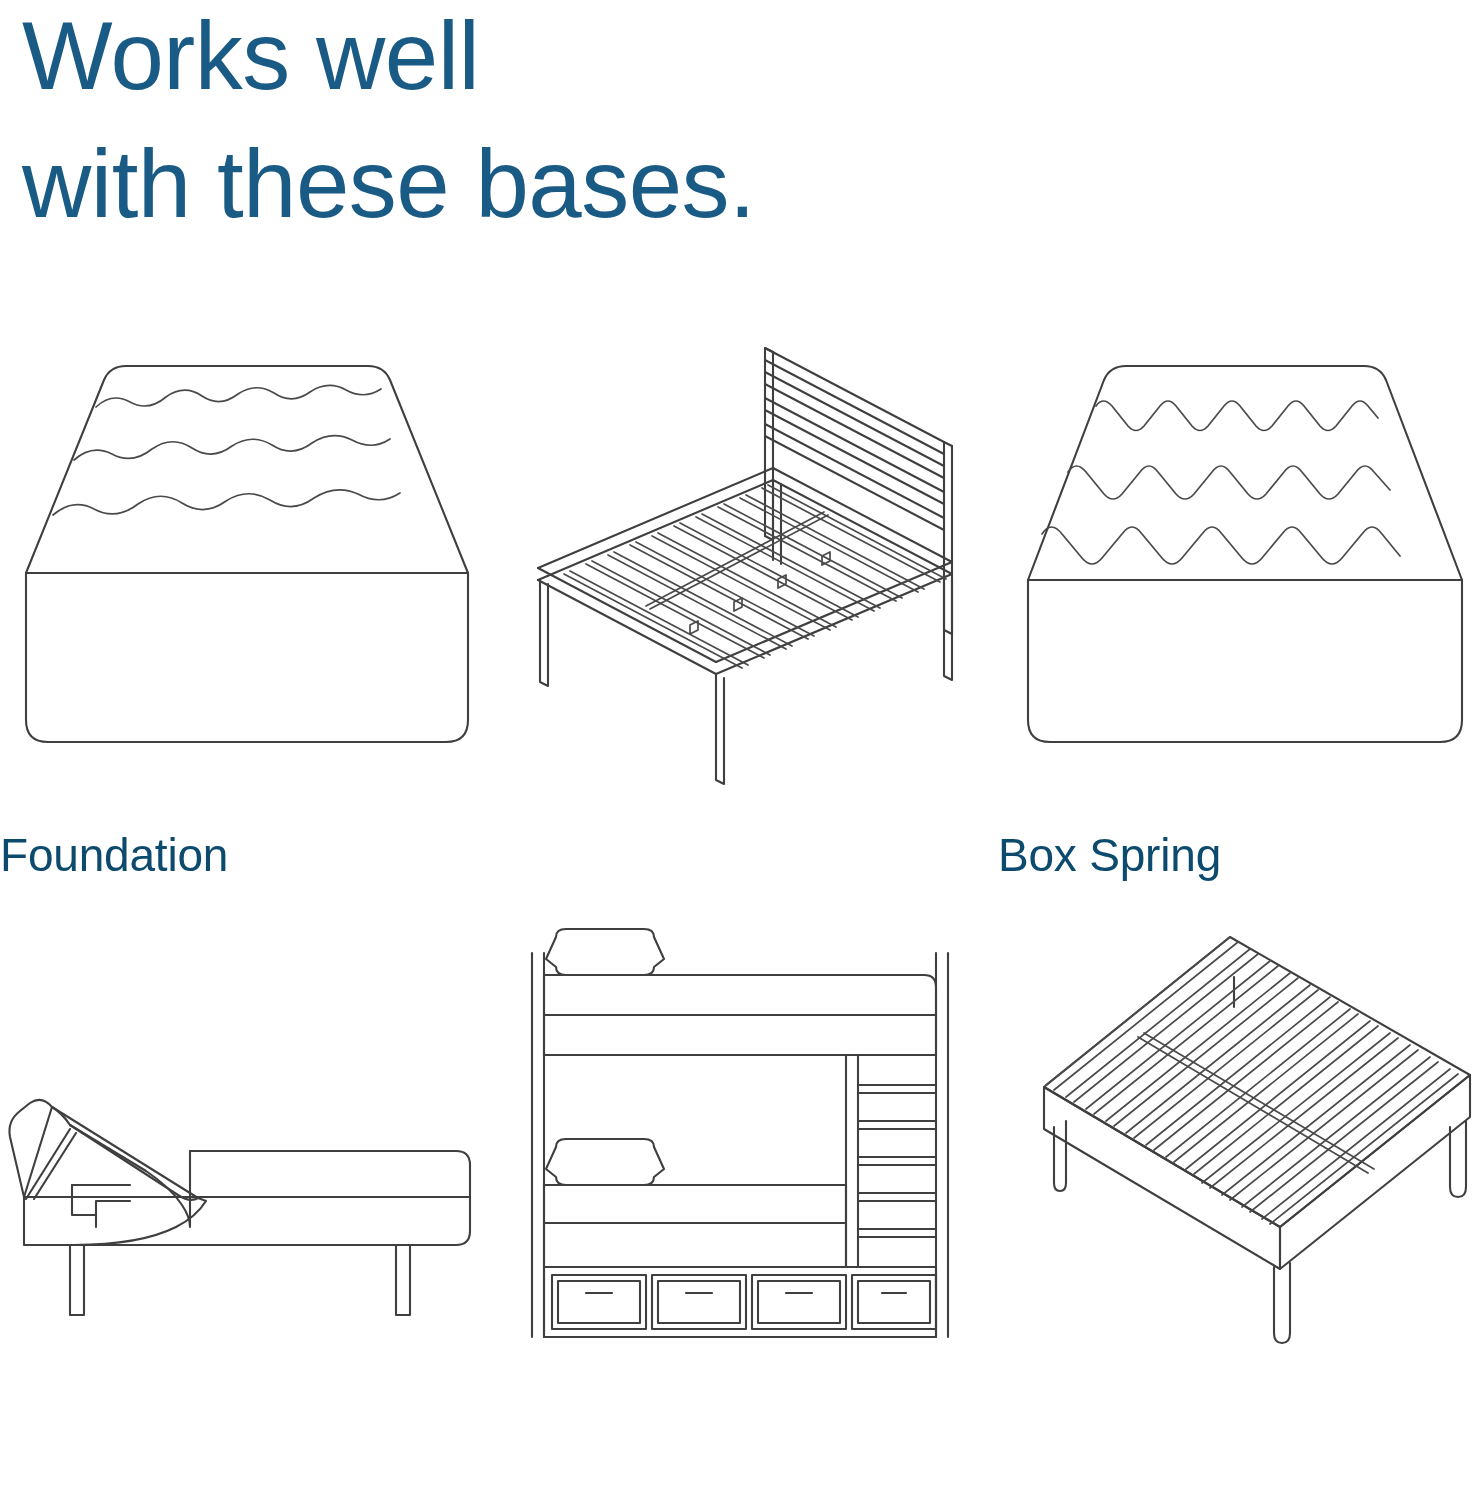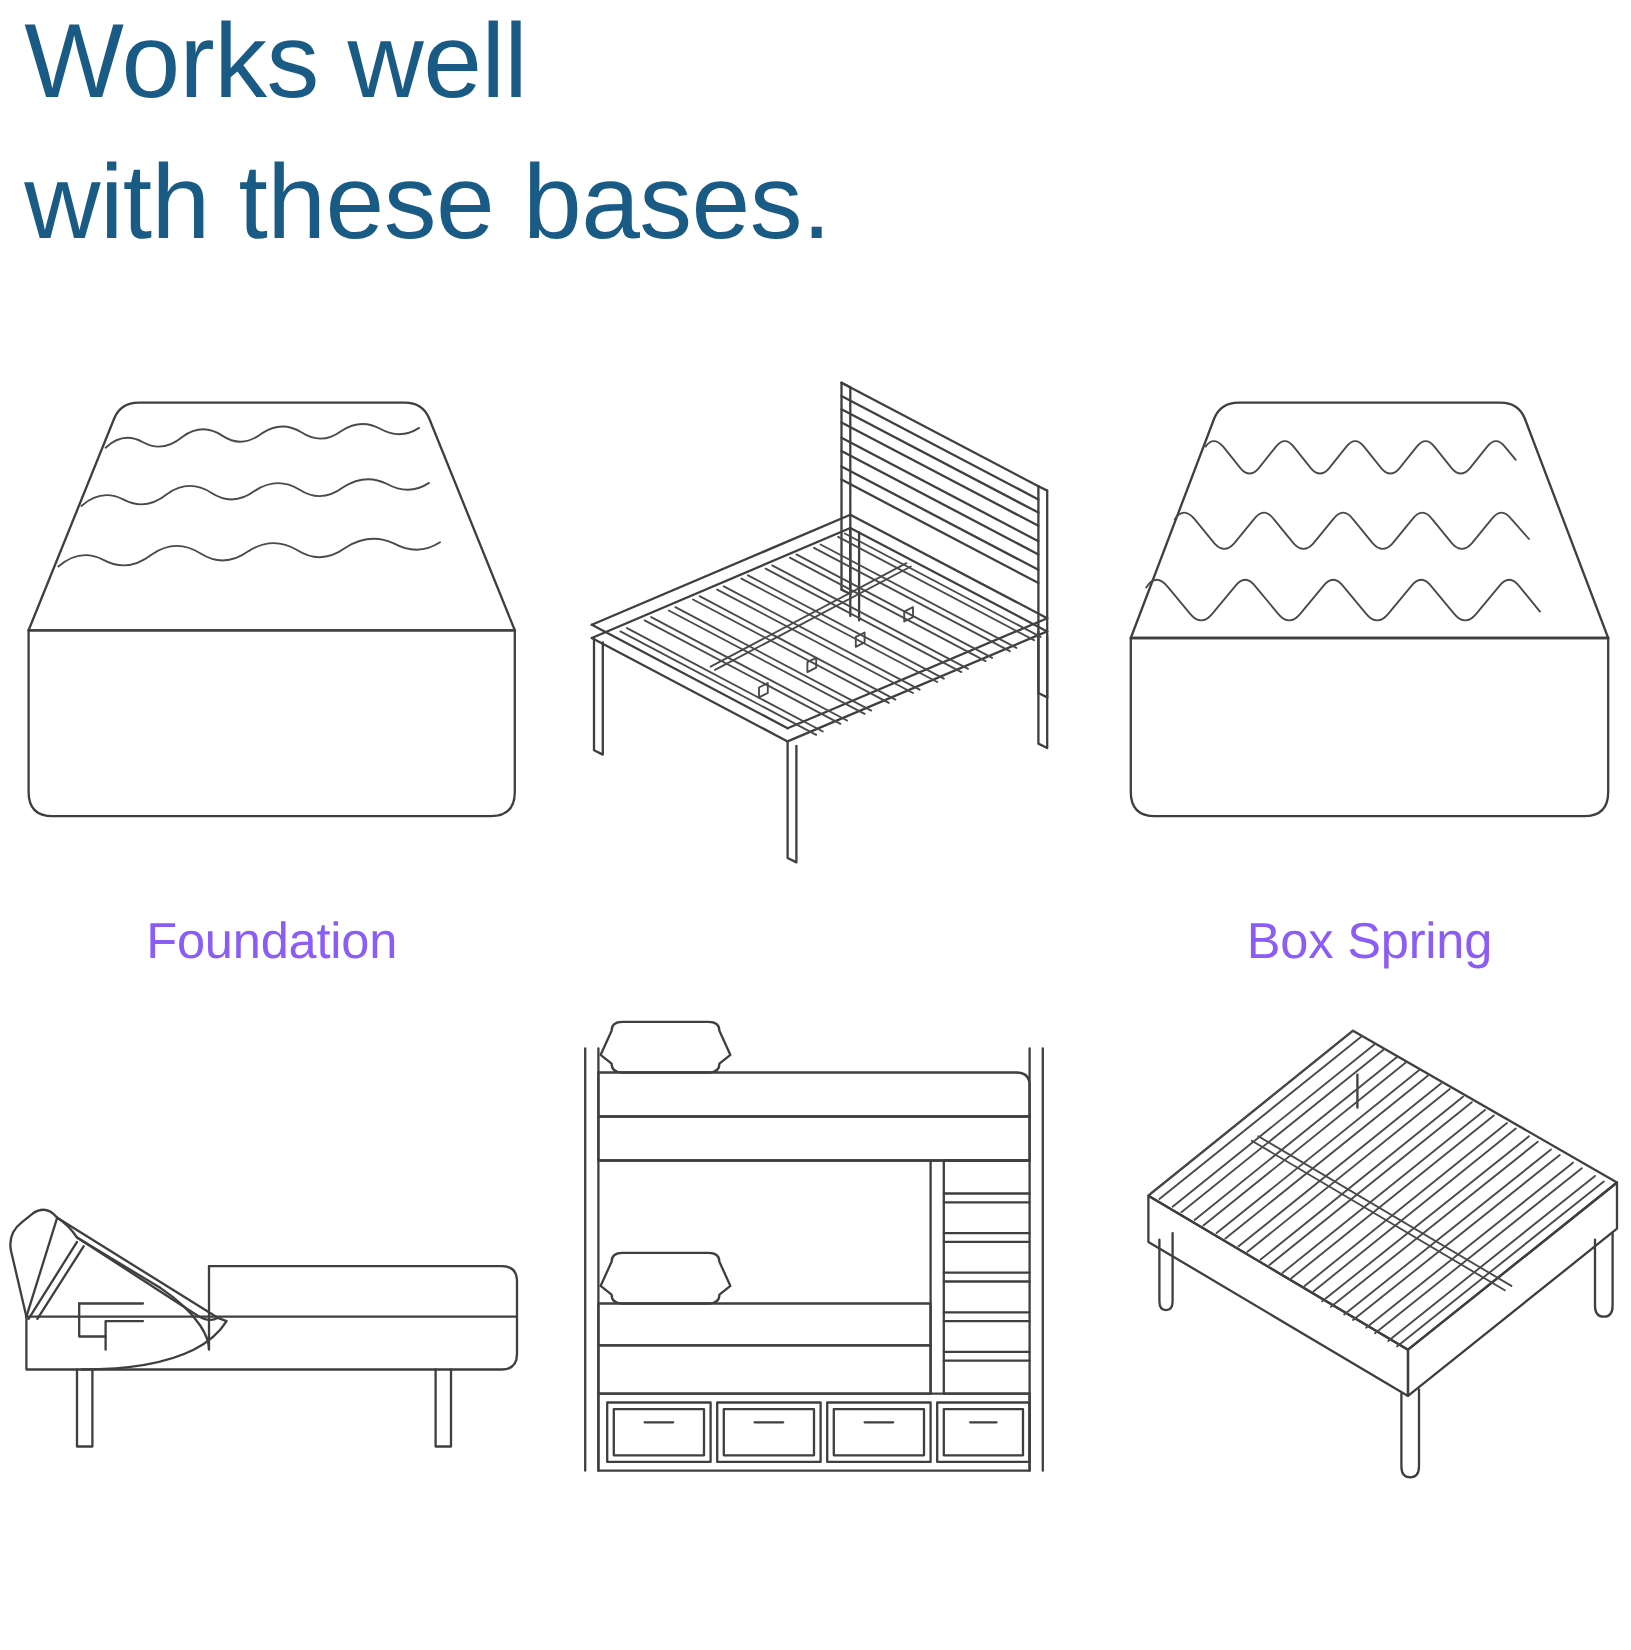--- a/index.html
+++ b/index.html
@@ -75,22 +75,21 @@
     stroke-width: 1.7;
     stroke-linejoin: round;
     stroke-linecap: round;
     vector-effect: non-scaling-stroke;
   }
 
   .caption {
     position: absolute;
     left: 0;
     width: 494px;
-    text-align: center;
-    color: #8b5cf6;
+    color: #0c4a6e;
     font-size: 46px;
     font-weight: 400;
     letter-spacing: -0.2px;
     white-space: nowrap;
   }
   .row0 .caption { top: 498px; }
 </style>
 </head>
 <body>
 

